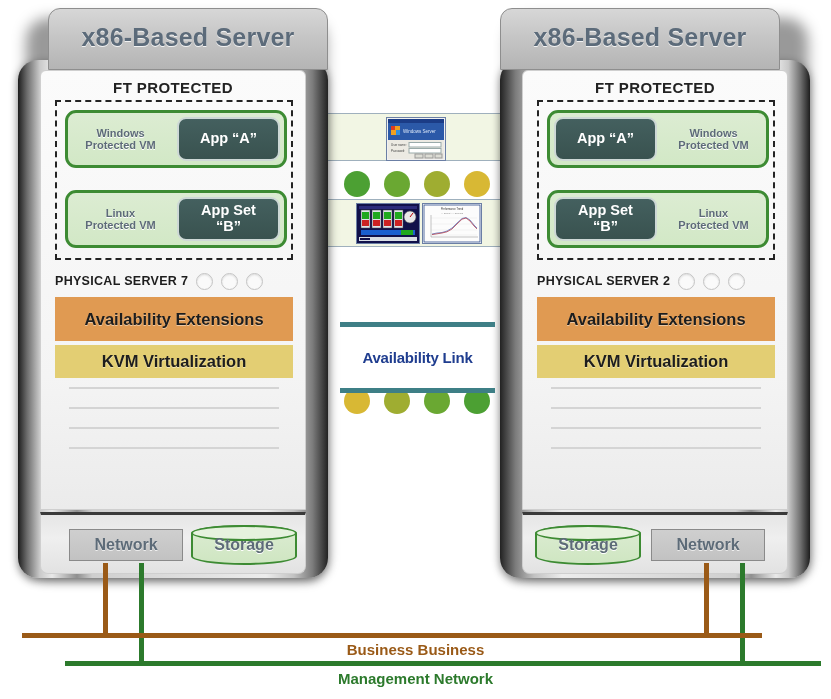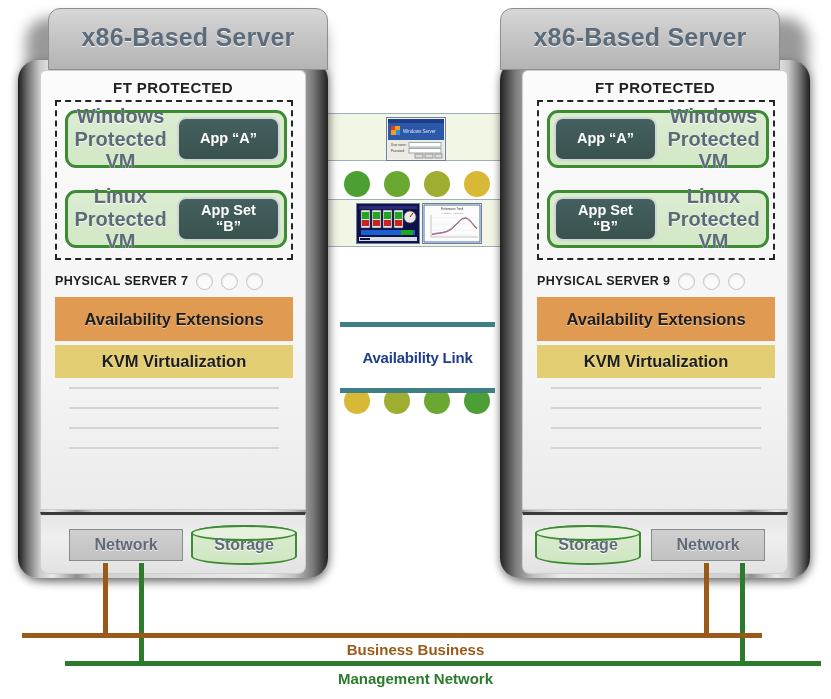--- a/index.html
+++ b/index.html
@@ -56,21 +56,21 @@
      border:2px dashed #242424;box-sizing:border-box;}
 
   
   .vm{position:absolute;left:8px;width:222px;height:58px;
      background:linear-gradient(180deg,#dcecd2 0%,#d2e8c6 100%);
      border:3px solid #3d8b33;border-radius:11px;box-sizing:border-box;
      display:flex;align-items:center;}
   .vm.row1{top:8px;} .vm.row2{top:88px;}
   .server.right .vm{flex-direction:row-reverse;}
 
-  .vm-name{flex:1;text-align:center;font-size:20px;font-weight:bold;
+  .vm-name{flex:1;text-align:center;font-size:11px;font-weight:bold;
      color:#5d6b78;line-height:1.12;text-shadow:0 1px 0 #fff;}
   .app-box{width:103px;height:44px;margin:0 4px;
      background:linear-gradient(180deg,#44605f 0%,#39524f 100%);
      border:2px solid #cdd8d6;border-radius:9px;box-sizing:border-box;
      display:flex;align-items:center;justify-content:center;
      color:#fff;font-size:14.5px;font-weight:bold;text-align:center;
      line-height:1.1;}
 
   
   .phys{position:absolute;left:14px;top:200px;width:238px;height:20px;
@@ -202,21 +202,21 @@
           <div class="vm-name">Windows<br>Protected VM</div>
           <div class="app-box">App “A”</div>
         </div>
         <div class="vm row2">
           <div class="vm-name">Linux<br>Protected VM</div>
           <div class="app-box">App Set<br>“B”</div>
         </div>
       </div>
 
       <div class="phys">
-        <div class="phys-label">PHYSICAL  SERVER 9</div>
+        <div class="phys-label">PHYSICAL  SERVER 2</div>
         <div class="bay"></div>
         <div class="bay"></div>
         <div class="bay"></div>
       </div>
 
       <div class="band avail">Availability Extensions</div>
       <div class="band kvm">KVM Virtualization</div>
 
       <div class="rule" style="top:316px;"></div>
       <div class="rule" style="top:336px;"></div>

